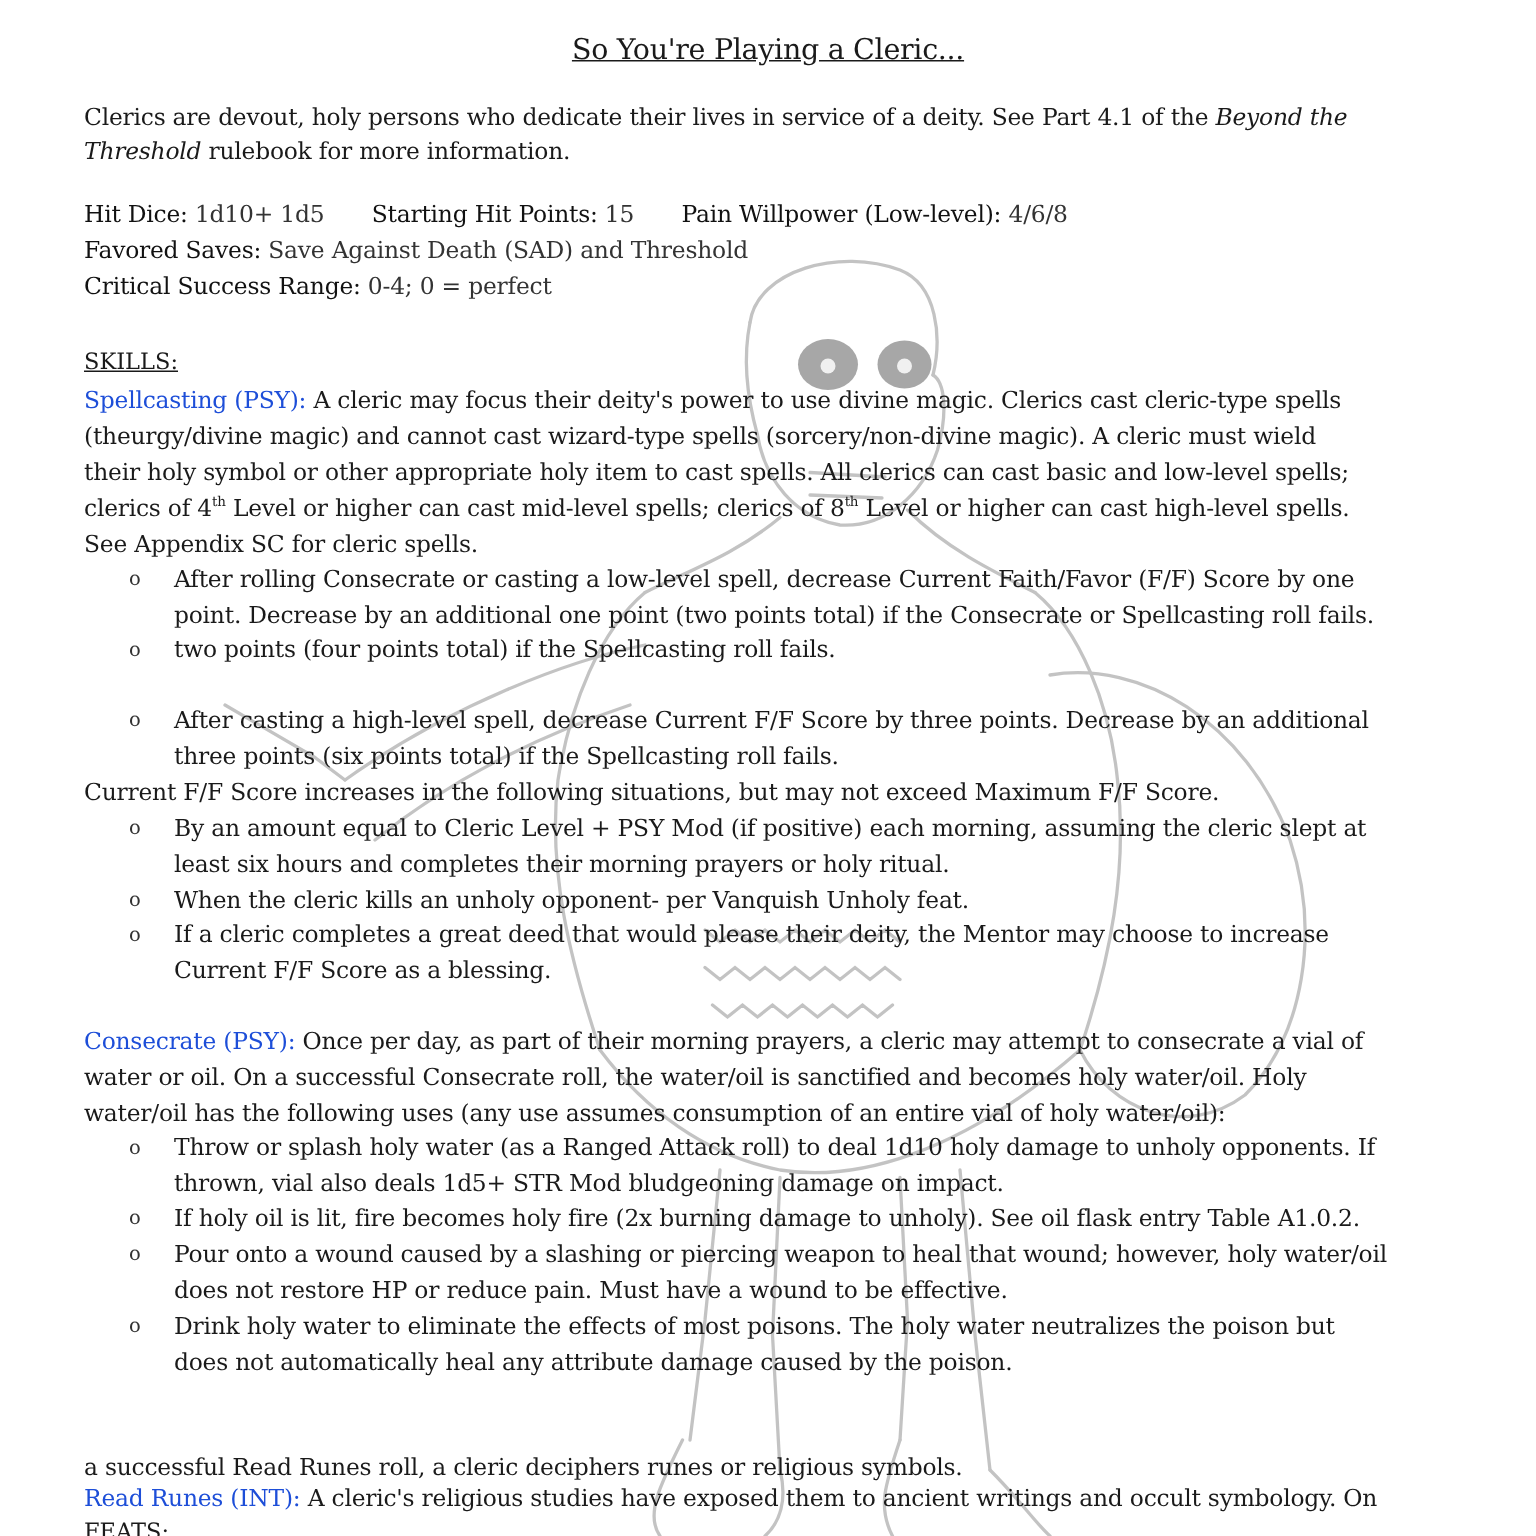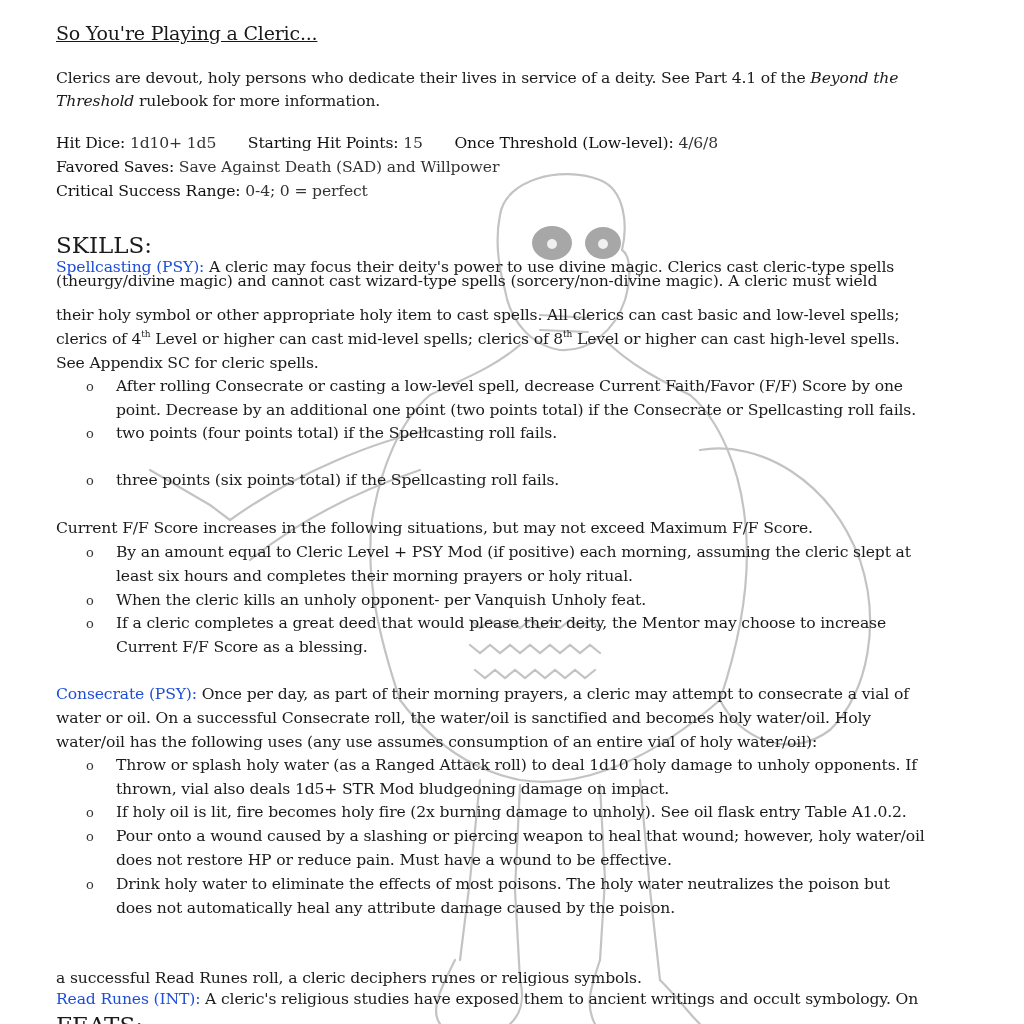--- a/index.html
+++ b/index.html
@@ -4,28 +4,28 @@
 <style>
   html, body { margin: 0; padding: 0; background: #ffffff; }
   body {
     width: 1024px; height: 1024px; overflow: hidden; position: relative;
     font-family: "DejaVu Serif", "Liberation Serif", serif;
     color: #1a1a1a;
   }
   .watermark { position: absolute; left: 0; top: 0; width: 1024px; height: 1024px; z-index: 0; pointer-events: none; }
   .page { position: absolute; left: 56px; top: 0; width: 912px; z-index: 1; }
   .doc-title {
-    position: absolute; left: 0; width: 912px; top: 22px; 
+    position: absolute; left: 0; width: 912px; top: 22px; text-align: center;
     font-size: 19px; text-decoration: underline; letter-spacing: -0.2px;
   }
   .p { position: absolute; left: 0; width: 912px; font-size: 15.6px; line-height: 23.7px; letter-spacing: -0.15px; white-space: nowrap; }
   .b { font-weight: normal; color: #1d4ed8; }
   .lbl { color: #111; }
   .val { color: #333; }
-  .heading { font-size: 23px; position: absolute; left: 0; }
+  .heading { font-size: 15px; position: absolute; left: 0; text-decoration: underline; }
   .bullet { position: absolute; left: 60px; width: 850px; font-size: 15.6px; line-height: 23.7px; letter-spacing: -0.15px; }
   .bullet .dot { position: absolute; left: -30px; top: 0; font-size: 13px; color: #333; }
   .bullet .line { display: block; white-space: nowrap; }
   i { font-style: italic; }
   sup { font-size: 9px; vertical-align: 7px; line-height: 0; }
 </style>
 </head>
 <body>
 
 <svg class="watermark" viewBox="0 0 1024 1024">
@@ -76,52 +76,53 @@
   </div>
   <div class="p" style="top:90px;">
     <i>Threshold</i><span> rulebook for more information.</span>
   </div>
 
   <div class="p" style="top:132px;">
     <span class="lbl">Hit Dice:</span><span class="val"> 1d10+ 1d5</span>
     <span style="display:inline-block;width:22px;"></span>
     <span class="lbl">Starting Hit Points:</span><span class="val"> 15</span>
     <span style="display:inline-block;width:22px;"></span>
-    <span class="lbl">Once Threshold (Low-level):</span><span class="val"> 4/6/8</span>
+    <span class="lbl">Pain Willpower (Low-level):</span><span class="val"> 4/6/8</span>
   </div>
   <div class="p" style="top:156px;">
-    <span class="lbl">Favored Saves:</span><span class="val"> Save Against Death (SAD) and Willpower</span>
+    <span class="lbl">Favored Saves:</span><span class="val"> Save Against Death (SAD) and Threshold</span>
   </div>
   <div class="p" style="top:180px;">
     <span class="lbl">Critical Success Range:</span><span class="val"> 0-4; 0 = perfect</span>
   </div>
 
   <div class="heading" style="top:232px;">SKILLS:</div>
 
   <div class="p" style="top:256px;">
     <span class="b">Spellcasting (PSY):</span><span>  A cleric may focus their deity's power to use divine magic.  Clerics cast cleric-type spells</span>
   </div>
-  <div class="p" style="top:270px;">(theurgy/divine magic) and cannot cast wizard-type spells (sorcery/non-divine magic).  A cleric must wield</div>
+  <div class="p" style="top:280px;">(theurgy/divine magic) and cannot cast wizard-type spells (sorcery/non-divine magic).  A cleric must wield</div>
   <div class="p" style="top:304px;">their holy symbol or other appropriate holy item to cast spells.  All clerics can cast basic and low-level spells;</div>
   <div class="p" style="top:328px;">
     <span>clerics of 4</span><sup>th</sup><span> Level or higher can cast mid-level spells; clerics of 8</span><sup>th</sup><span> Level or higher can cast high-level spells.</span>
   </div>
   <div class="p" style="top:352px;">See Appendix SC for cleric spells.</div>
 
   <div class="bullet" style="top:375px;">
     <span class="dot">o</span>
     <span class="line">After rolling Consecrate or casting a low-level spell, decrease Current Faith/Favor (F/F) Score by one</span>
     <span class="line">point.  Decrease by an additional one point (two points total) if the Consecrate or Spellcasting roll fails.</span>
   </div>
   <div class="bullet" style="top:422px;">
     <span class="dot">o</span>
     <span class="line">two points (four points total) if the Spellcasting roll fails.</span>
   </div>
   <div class="bullet" style="top:469px;">
     <span class="dot">o</span>
+    <span class="line">After casting a high-level spell, decrease Current F/F Score by three points.  Decrease by an additional</span>
     <span class="line">three points (six points total) if the Spellcasting roll fails.</span>
   </div>
 
   <div class="p" style="top:517px;">Current F/F Score increases in the following situations, but may not exceed Maximum F/F Score.</div>
 
   <div class="bullet" style="top:541px;">
     <span class="dot">o</span>
     <span class="line">By an amount equal to Cleric Level + PSY Mod (if positive) each morning, assuming the cleric slept at</span>
     <span class="line">least six hours and completes their morning prayers or holy ritual.</span>
   </div>

